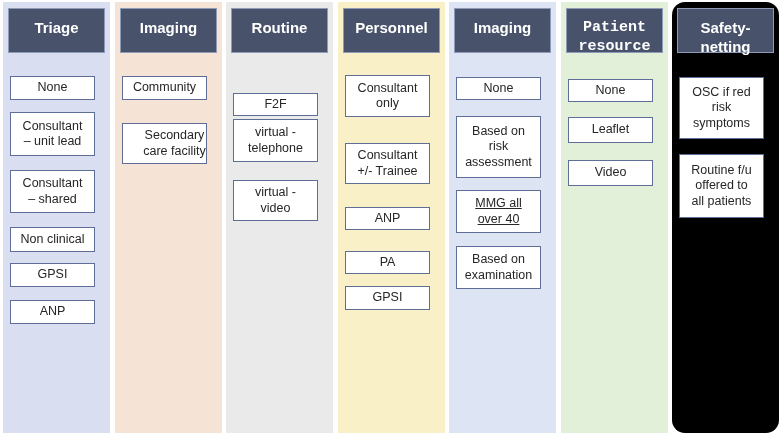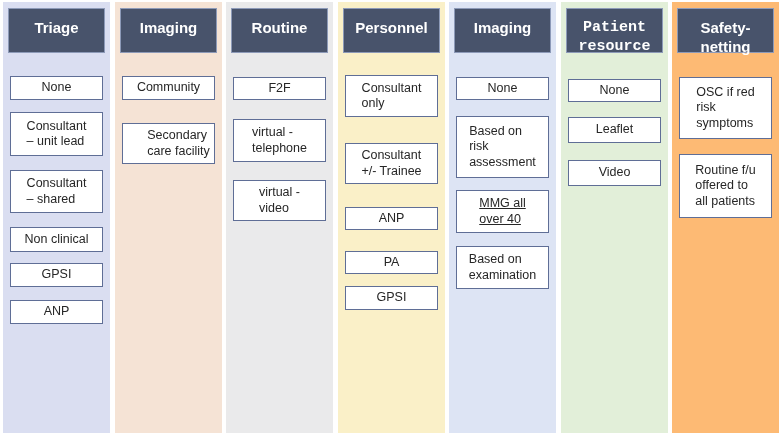--- a/index.html
+++ b/index.html
@@ -9,23 +9,23 @@
   }
   .canvas{position:absolute;left:0;top:0;width:782px;height:435px;background:#ffffff;}
   .col{position:absolute;top:2px;height:431px;width:107px;}
   .hdr{
     position:absolute;top:6px;left:5px;width:97px;height:45px;
     background:#48536b;border:1px solid #8d9ab8;box-sizing:border-box;
     color:#ffffff;font-weight:bold;font-size:15px;line-height:19px;
     text-align:center;padding-top:9px;white-space:pre-line;
   }
   .box{
-    position:absolute;left:7px;width:93px;
+    position:absolute;left:7px;width:85px;
     background:#ffffff;border:1px solid #5f6e96;box-sizing:border-box;
-    color:#262626;font-size:12.5px;line-height:15.5px;
+    color:#262626;font-size:12.5px;line-height:15.5px;text-align:center;
     display:flex;align-items:center;justify-content:center;white-space:pre-line;
   }
 </style>
 </head>
 <body style="background: rgb(255, 255, 255);">
 
 <div class="canvas">
 
   <div class="col" style="left: 3px; background: rgb(218, 222, 241);">
     <div class="hdr" style="background: rgb(72, 83, 107); color: rgb(255, 255, 255); border-color: rgb(141, 154, 184);">Triage</div>
@@ -41,21 +41,21 @@
 
   <div class="col" style="left: 115px; background: rgb(245, 227, 213);">
     <div class="hdr" style="background: rgb(72, 83, 107); color: rgb(255, 255, 255); border-color: rgb(141, 154, 184);">Imaging</div>
     <div class="box" style="top: 74px; height: 24px; background: rgb(255, 255, 255); color: rgb(38, 38, 38); border-color: rgb(95, 110, 150);">Community</div>
     <div class="box" style="top: 121px; height: 41px; background: rgb(255, 255, 255); color: rgb(38, 38, 38); border-color: rgb(95, 110, 150); padding-left: 20px;">Secondary
 care facility</div>
   </div>
 
   <div class="col" style="left: 226px; background: rgb(234, 234, 235);">
     <div class="hdr" style="background: rgb(72, 83, 107); color: rgb(255, 255, 255); border-color: rgb(141, 154, 184);">Routine</div>
-    <div class="box" style="top: 75px; height: 23px; background: rgb(255, 255, 255); color: rgb(38, 38, 38); border-color: rgb(95, 110, 150);">F2F</div>
+    <div class="box" style="top: 91px; height: 23px; background: rgb(255, 255, 255); color: rgb(38, 38, 38); border-color: rgb(95, 110, 150);">F2F</div>
     <div class="box" style="top: 117px; height: 43px; background: rgb(255, 255, 255); color: rgb(38, 38, 38); border-color: rgb(95, 110, 150);">virtual -
 telephone</div>
     <div class="box" style="top: 178px; height: 41px; background: rgb(255, 255, 255); color: rgb(38, 38, 38); border-color: rgb(95, 110, 150);">virtual -
 video</div>
   </div>
 
   <div class="col" style="left: 338px; background: rgb(250, 240, 200);">
     <div class="hdr" style="background: rgb(72, 83, 107); color: rgb(255, 255, 255); border-color: rgb(141, 154, 184);">Personnel</div>
     <div class="box" style="top: 73px; height: 42px; background: rgb(255, 255, 255); color: rgb(38, 38, 38); border-color: rgb(95, 110, 150);">Consultant
 only</div>
@@ -79,21 +79,21 @@
   </div>
 
   <div class="col" style="left: 561px; background: rgb(226, 239, 217);">
     <div class="hdr" style="background: rgb(72, 83, 107); color: rgb(255, 255, 255); border-color: rgb(141, 154, 184); font-family: Liberation Mono, monospace;">Patient
 resource</div>
     <div class="box" style="top: 77px; height: 23px; background: rgb(255, 255, 255); color: rgb(38, 38, 38); border-color: rgb(95, 110, 150);">None</div>
     <div class="box" style="top: 115px; height: 26px; background: rgb(255, 255, 255); color: rgb(38, 38, 38); border-color: rgb(95, 110, 150);">Leaflet</div>
     <div class="box" style="top: 158px; height: 26px; background: rgb(255, 255, 255); color: rgb(38, 38, 38); border-color: rgb(95, 110, 150);">Video</div>
   </div>
 
-  <div class="col" style="left: 672px; background: #fdba74;">
+  <div class="col" style="left: 672px; background: #000000; border-radius: 13px;">
     <div class="hdr" style="background: rgb(72, 83, 107); color: rgb(255, 255, 255); border-color: rgb(141, 154, 184);">Safety-
 netting</div>
     <div class="box" style="top: 75px; height: 62px; background: rgb(255, 255, 255); color: rgb(38, 38, 38); border-color: rgb(95, 110, 150);">OSC if red
 risk
 symptoms</div>
     <div class="box" style="top: 152px; height: 64px; background: rgb(255, 255, 255); color: rgb(38, 38, 38); border-color: rgb(95, 110, 150);">Routine f/u
 offered to
 all patients</div>
   </div>
 

